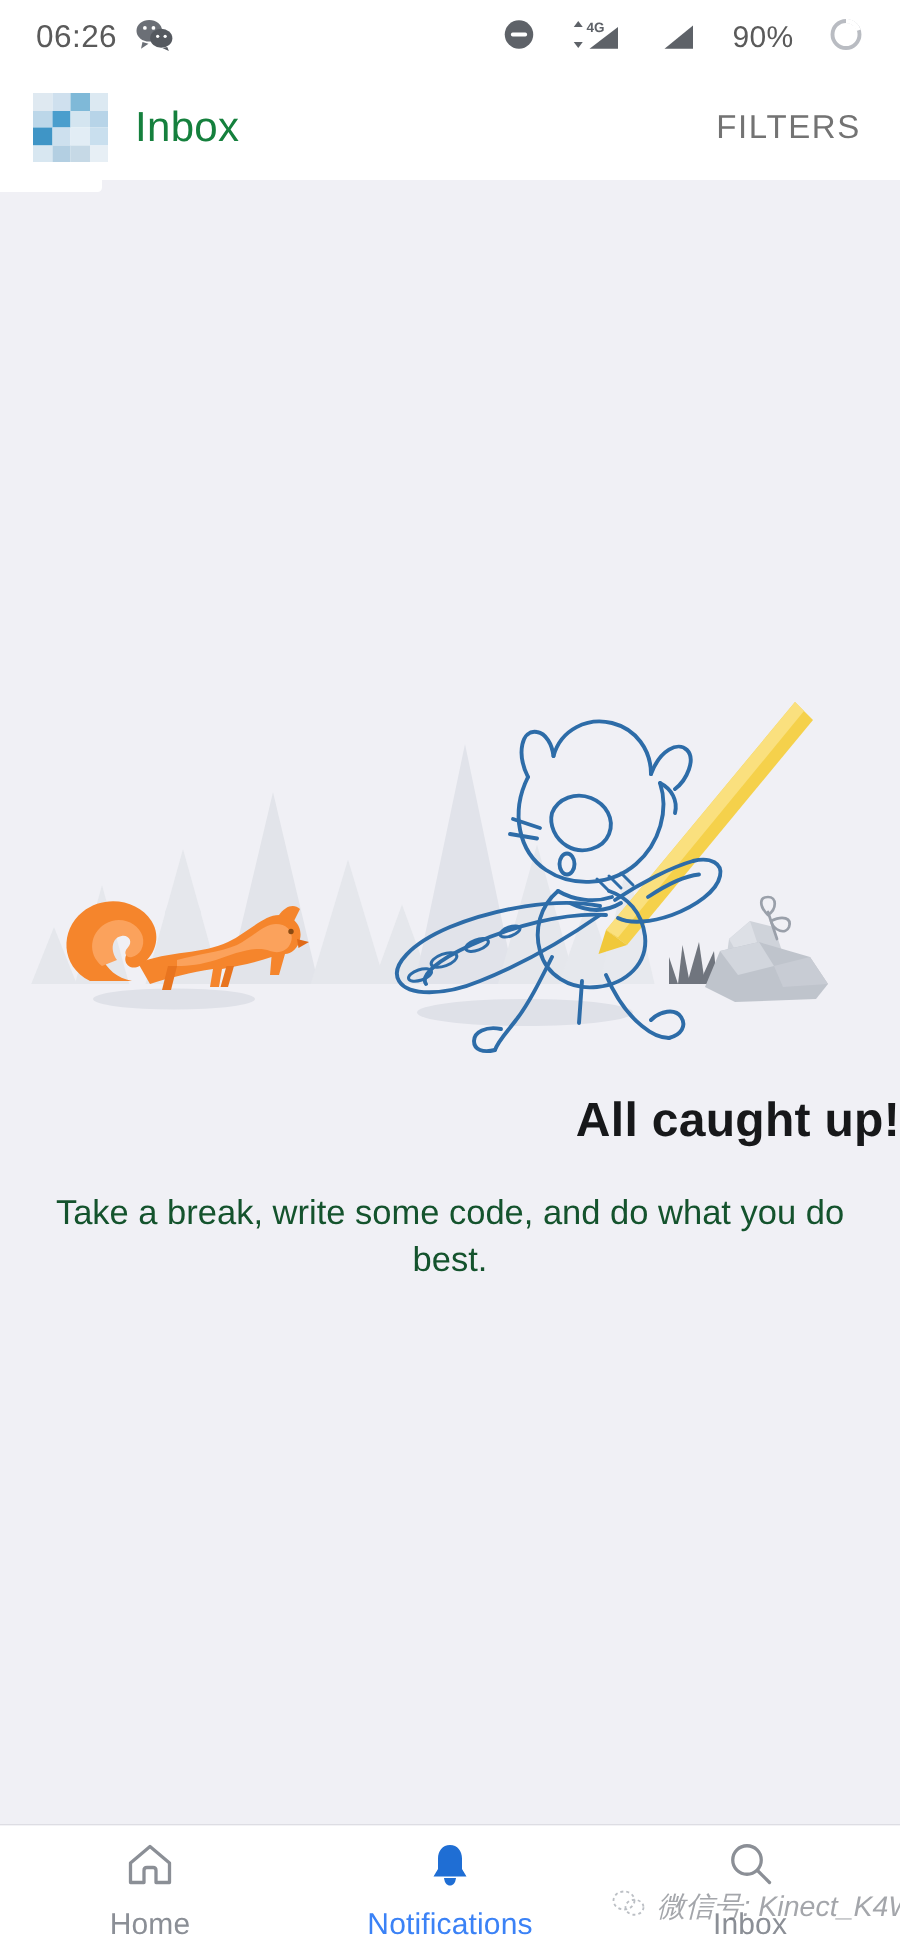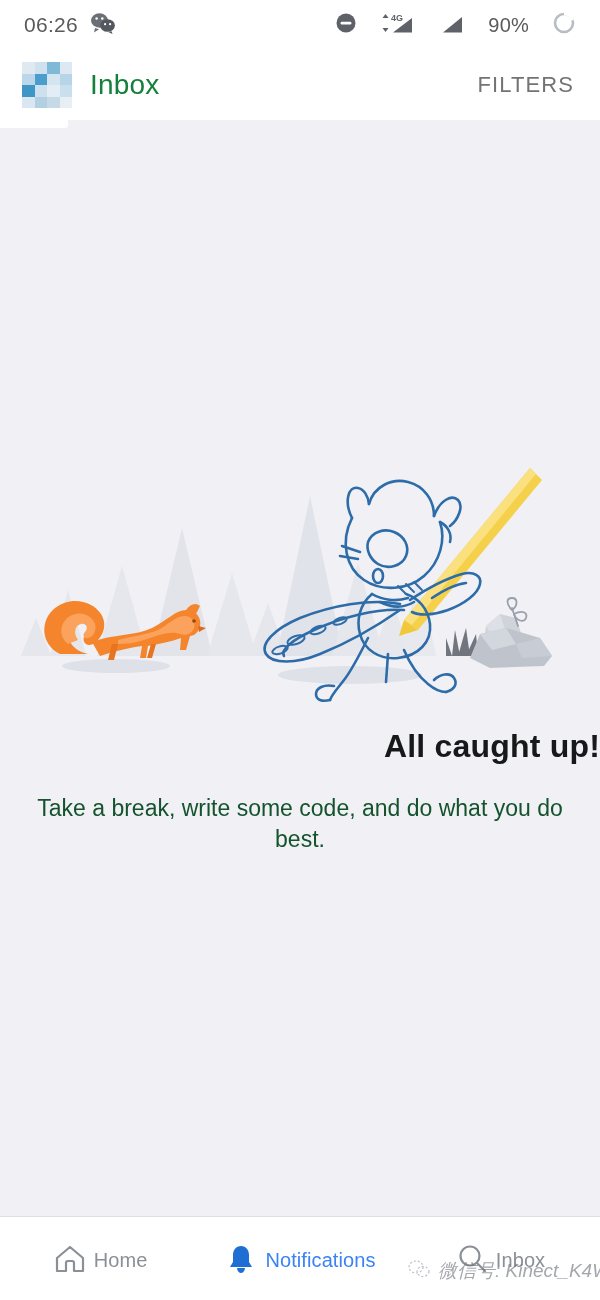--- a/index.html
+++ b/index.html
@@ -106,21 +106,21 @@
     background:#dddde3;
   }
   #bottom-nav {
     position:absolute; top:1217px; left:0;
     width:600px; height:83px;
     background:#ffffff;
     display:flex;
   }
   .nav-item {
     flex:1;
-    display:flex; flex-direction:row;
+    display:flex; flex-direction:column;
     align-items:center; justify-content:center;
     gap:7px; cursor:pointer;
     padding-top:4px;
   }
   .nav-label {
     font-size:20px; letter-spacing:0.1px;
   }
   .nav-item.inactive .nav-label { color:#8b8f96; }
   .nav-item.active   .nav-label { color:#3b82f6; }
 

